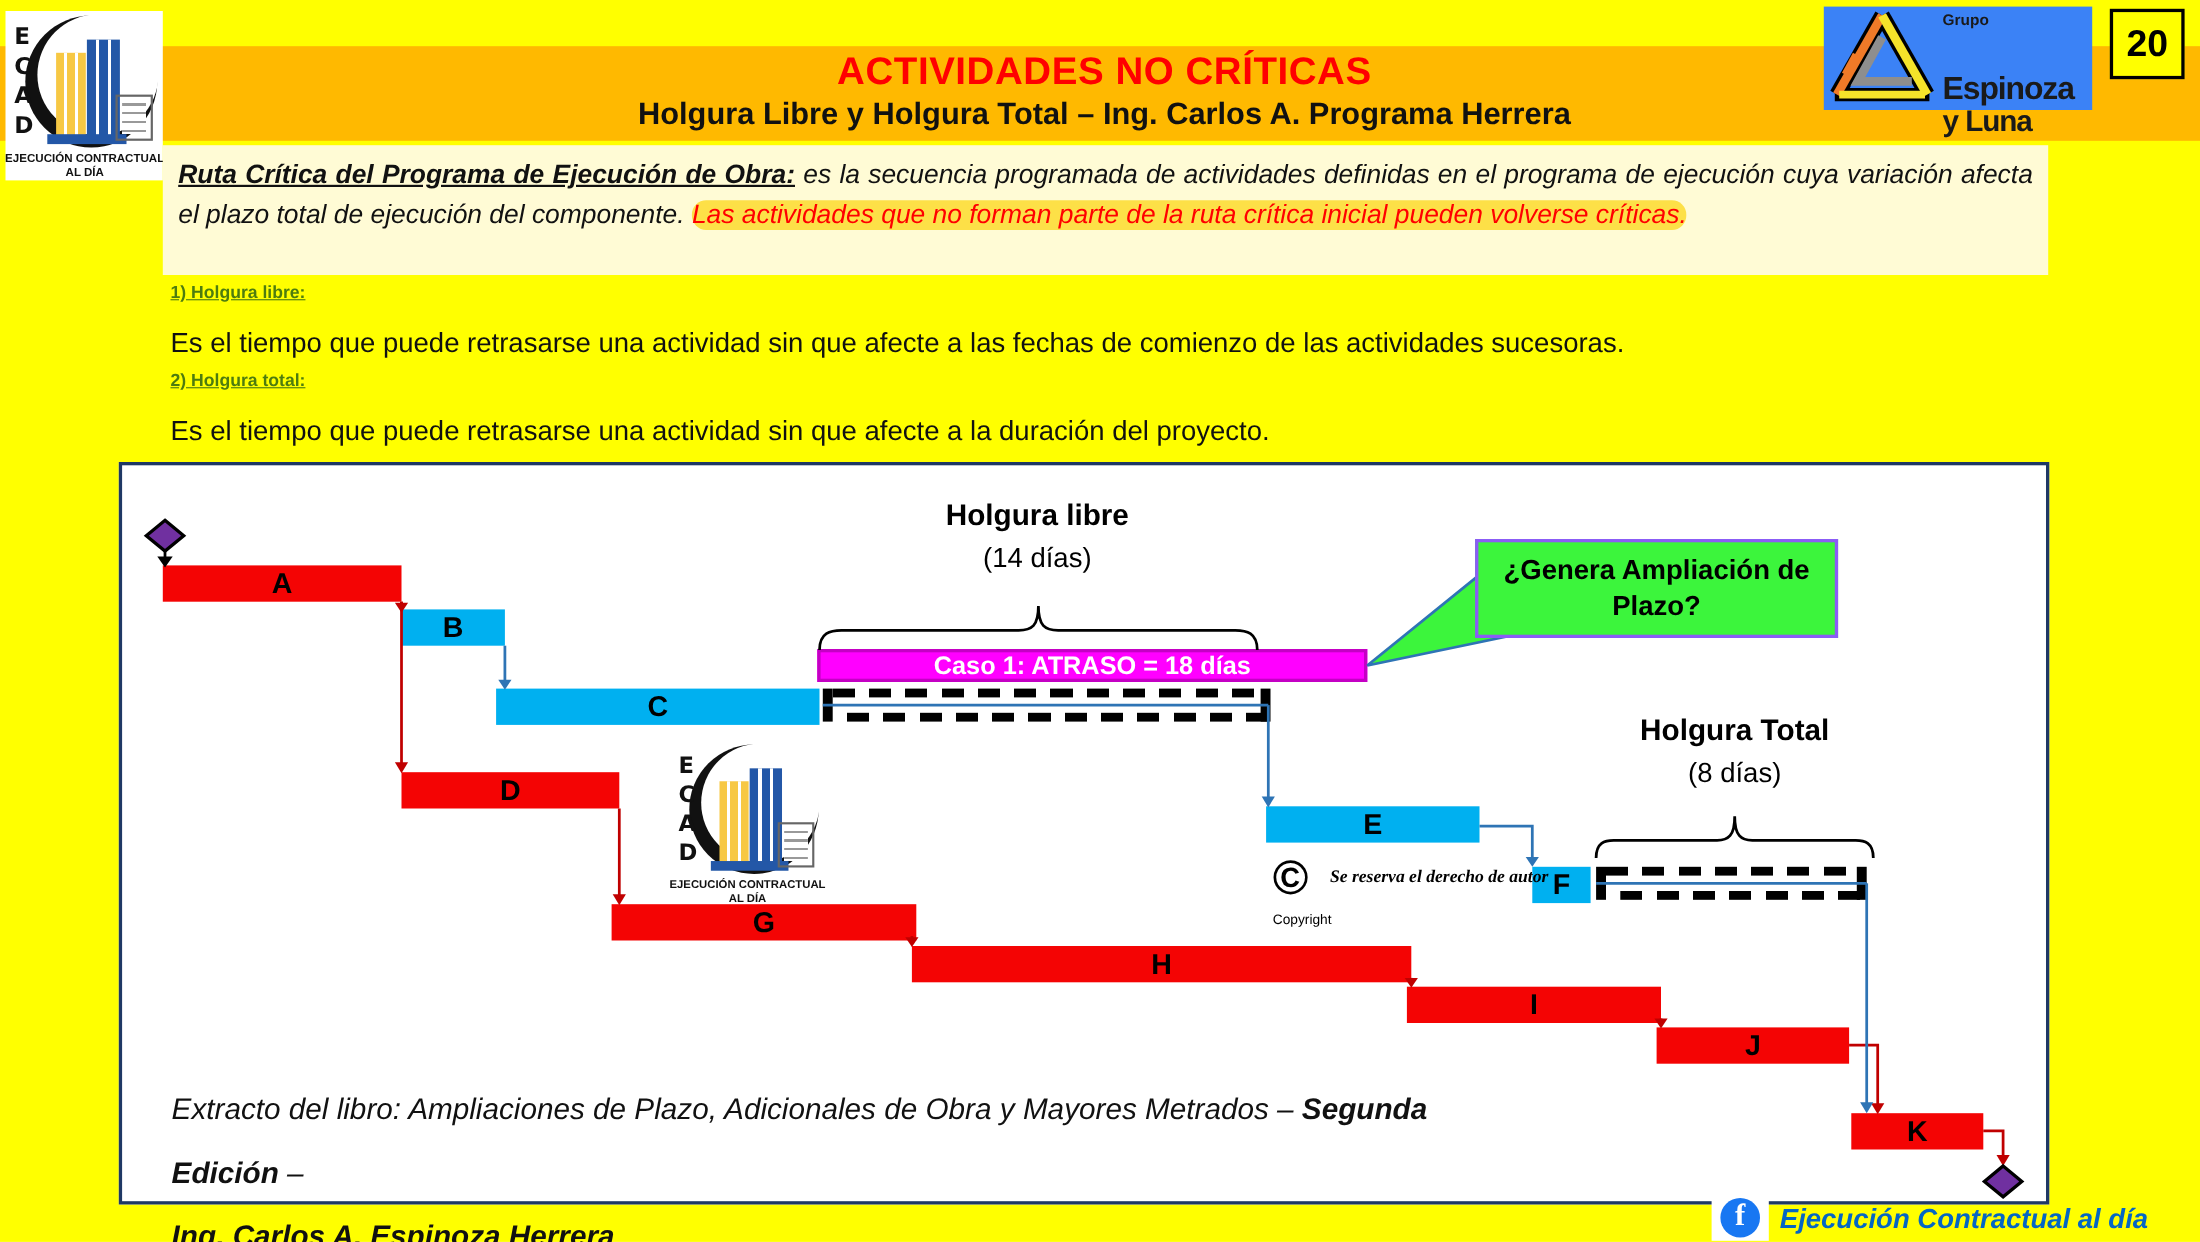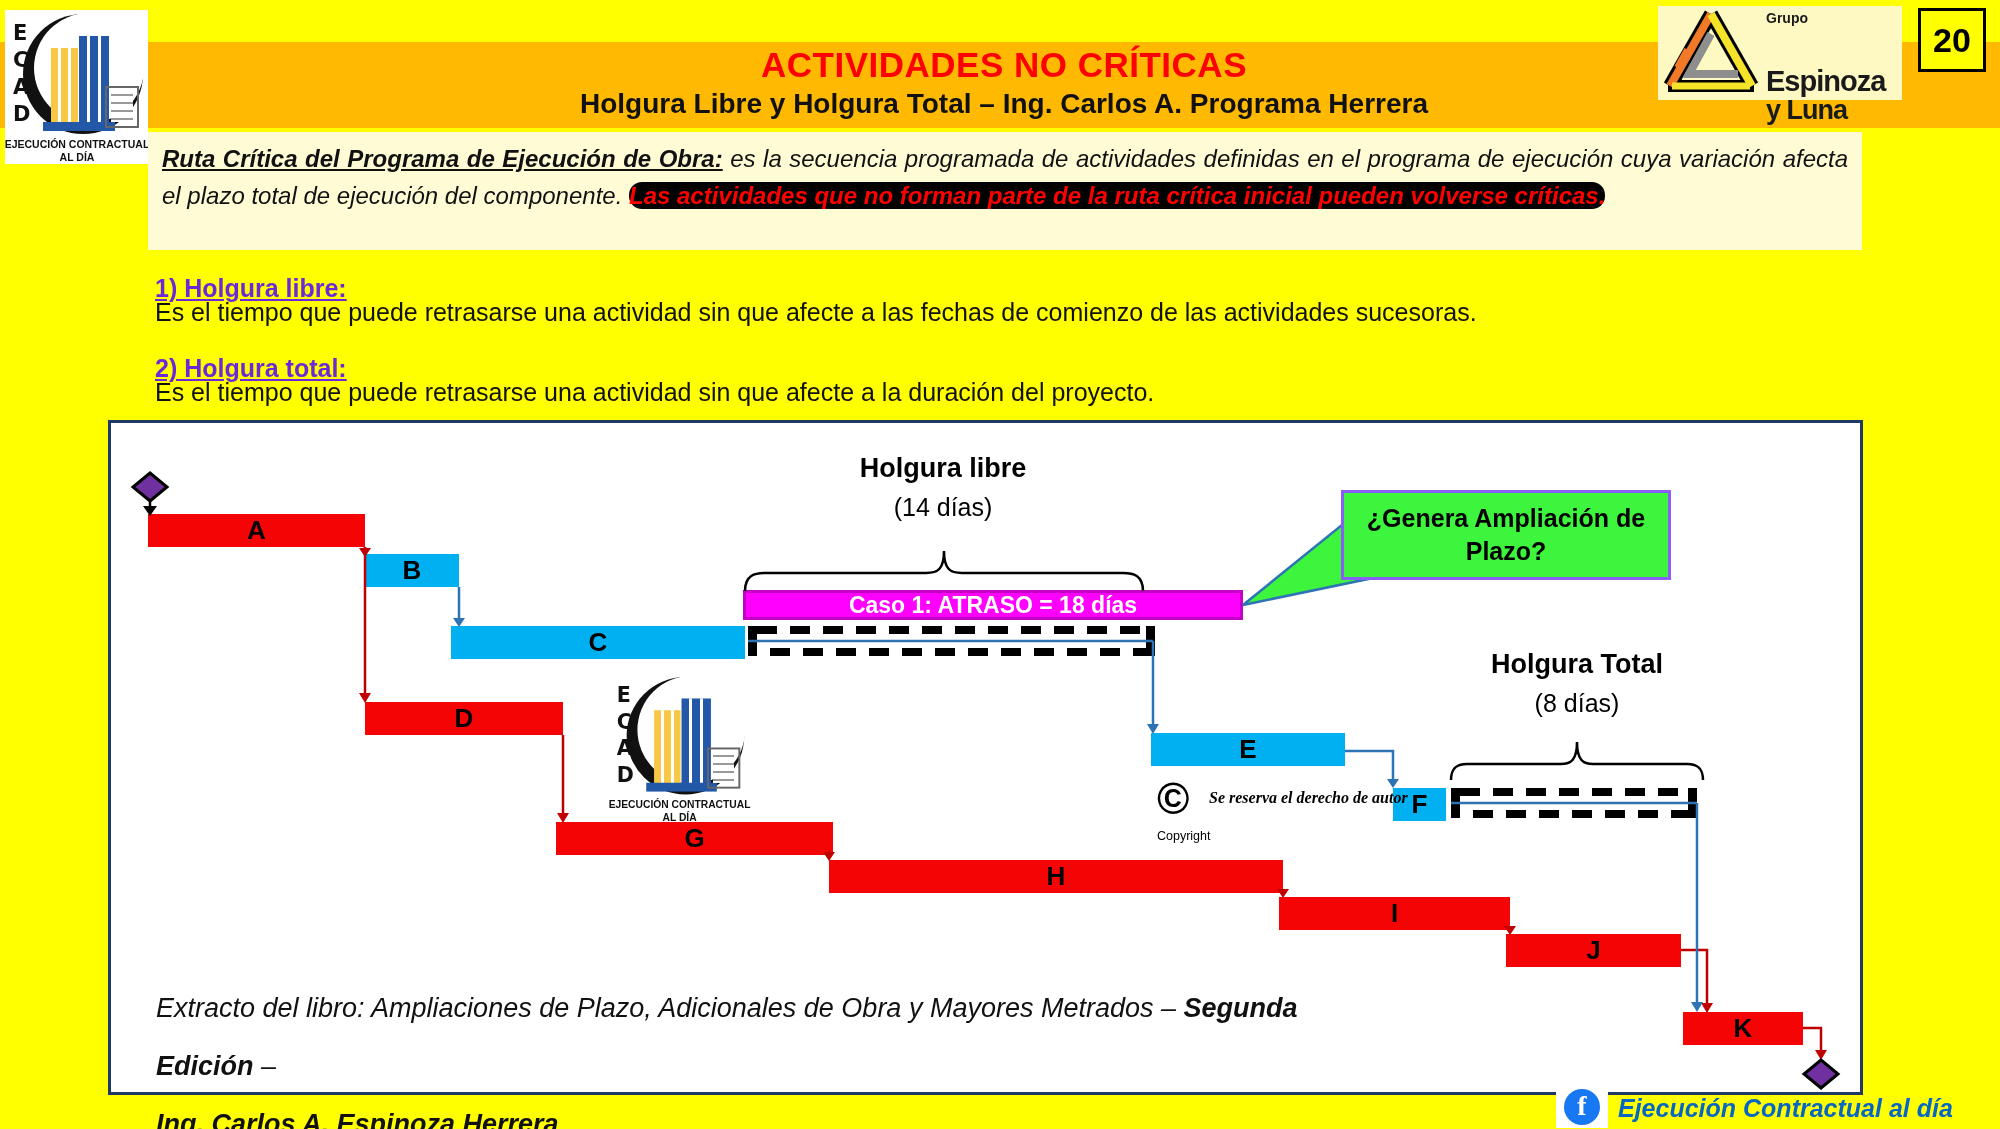--- a/index.html
+++ b/index.html
@@ -26,35 +26,35 @@
             background-image:linear-gradient(90deg, transparent 0 7px, #fff 7px 10px, transparent 10px 17px, #fff 17px 20px, transparent 20px); }
   .bldg-b { position:absolute; left:74px; top:26px; width:30px; height:88px; background:#2357A7;
             background-image:linear-gradient(90deg, transparent 0 8px, #fff 8px 11px, transparent 11px 19px, #fff 19px 22px, transparent 22px); }
   .bldg-base { position:absolute; left:38px; top:112px; width:72px; height:9px; background:#2357A7; }
   .doc { position:absolute; left:100px; top:76px; width:34px; height:42px; background:#fff; border:2px solid #666;
          background-image:repeating-linear-gradient(#fff 0 6px, #999 6px 8px); background-clip:content-box; padding:4px; }
   .ecad-caption { position:absolute; left:-8px; bottom:0; width:160px; text-align:center;
                   font-size:10.5px; font-weight:bold; color:#111; line-height:13px; }
 
   
-  .grupo-box { position:absolute; left:1658px; top:6px; width:244px; height:94px; background:#fef9c3; }
+  .grupo-box { position:absolute; left:1658px; top:6px; width:244px; height:94px; background:#3b82f6; }
   .grupo-text { position:absolute; left:108px; top:4px; color:#1A1A1A; }
   .grupo-text .g1 { font-size:14px; font-weight:bold; display:block; line-height:16px; }
   .grupo-text .g2 { font-size:29px; font-weight:bold; display:block; line-height:30px; letter-spacing:-1px;margin-top:40px; }
   .grupo-text .g3 { font-size:27px; font-weight:bold; display:block; line-height:28px; letter-spacing:-1px; }
 
   
   .defbox { position:absolute; left:148px; top:132px; width:1714px; height:118px; background:#FFFBD5;
             padding:8px 14px 0 14px; font-size:24px; font-style:italic; color:#111;
             line-height:37px; text-align:justify; }
   .defbox .lead { font-weight:bold; text-decoration:underline; }
-  .defbox .hl { background:#000000; color:#FF0000; font-weight:bold;border-radius:13px; }
-
-  
-  .term { position:absolute; left:155px; font-size:25px; font-weight:bold; color:#6d28d9; text-decoration:underline;margin-top:16px; }
+  .defbox .hl { background:#fde047; color:#FF0000; font-weight:normal;border-radius:13px; }
+
+  
+  .term { position:absolute; left:155px; font-size:16px; font-weight:bold; color:#4d7c0f; text-decoration:underline; }
   .plain { position:absolute; left:155px; font-size:25px; color:#111; }
 
   
   #diagram { position:absolute; left:108px; top:420px; width:1755px; height:675px; background:#fff; border:3px solid #1F3864; }
   #diagram .lbl { position:absolute; color:#000; font-weight:bold; text-align:center; }
 
   .bar { position:absolute; height:33px; display:flex; align-items:center; justify-content:center;
          font-size:26px; font-weight:bold; color:#000; }
   .bar.red { background:#F40404; }
   .bar.blue { background:#00B0F0; }

